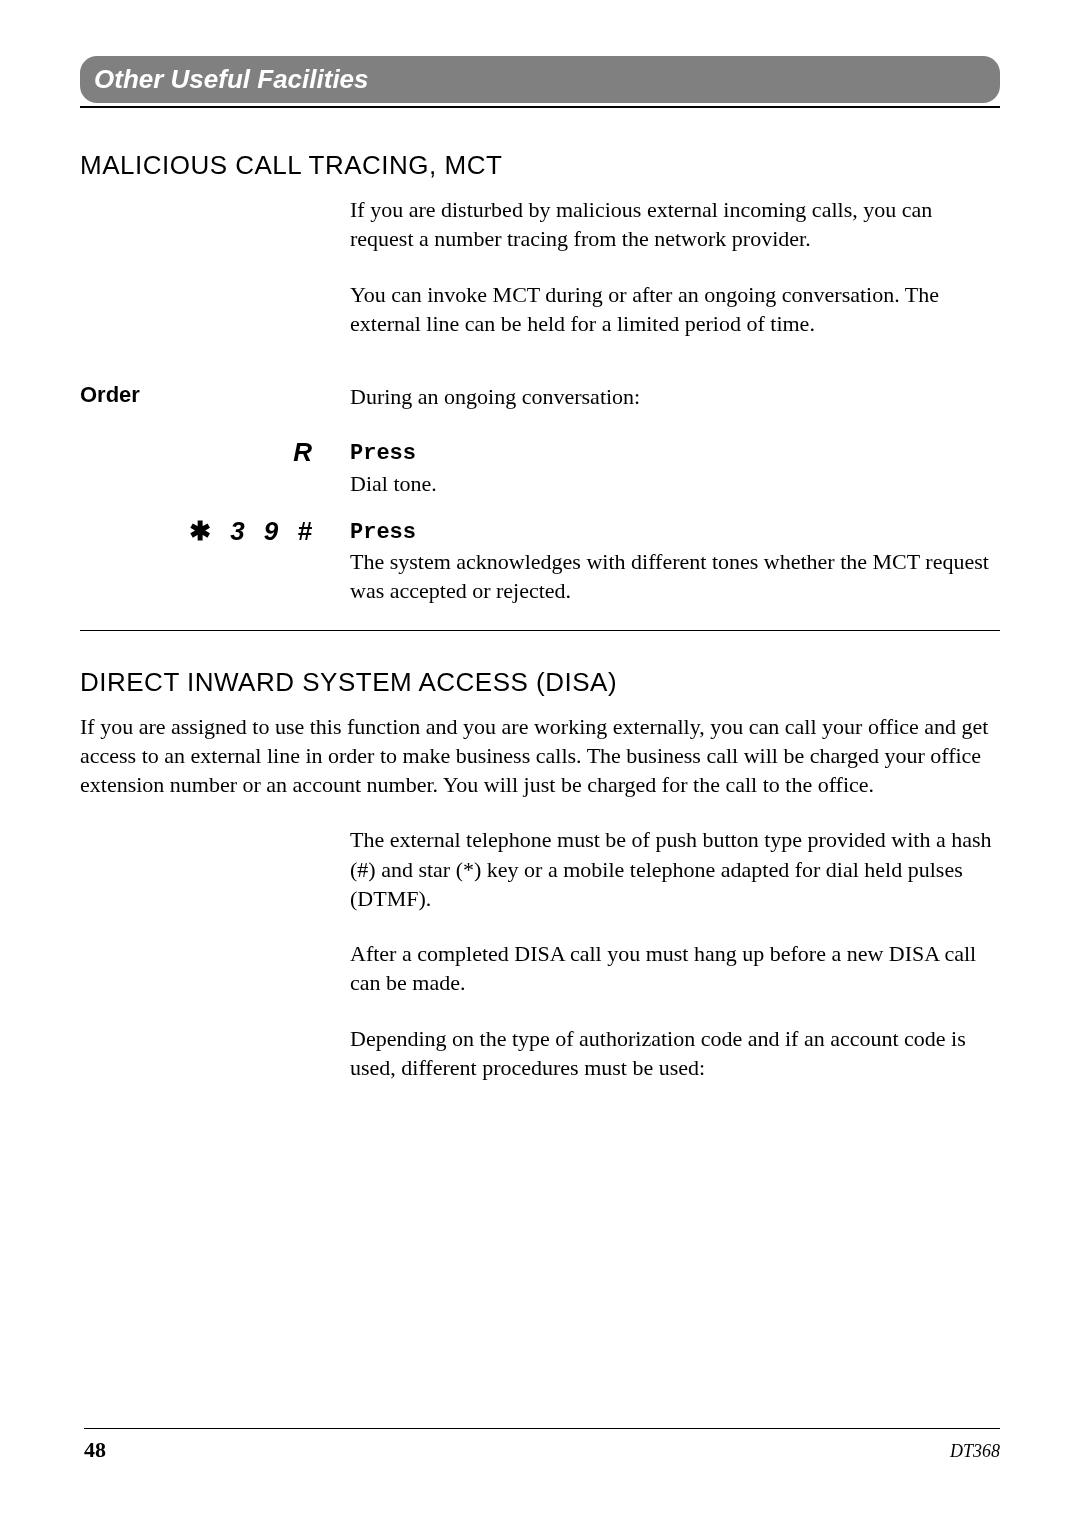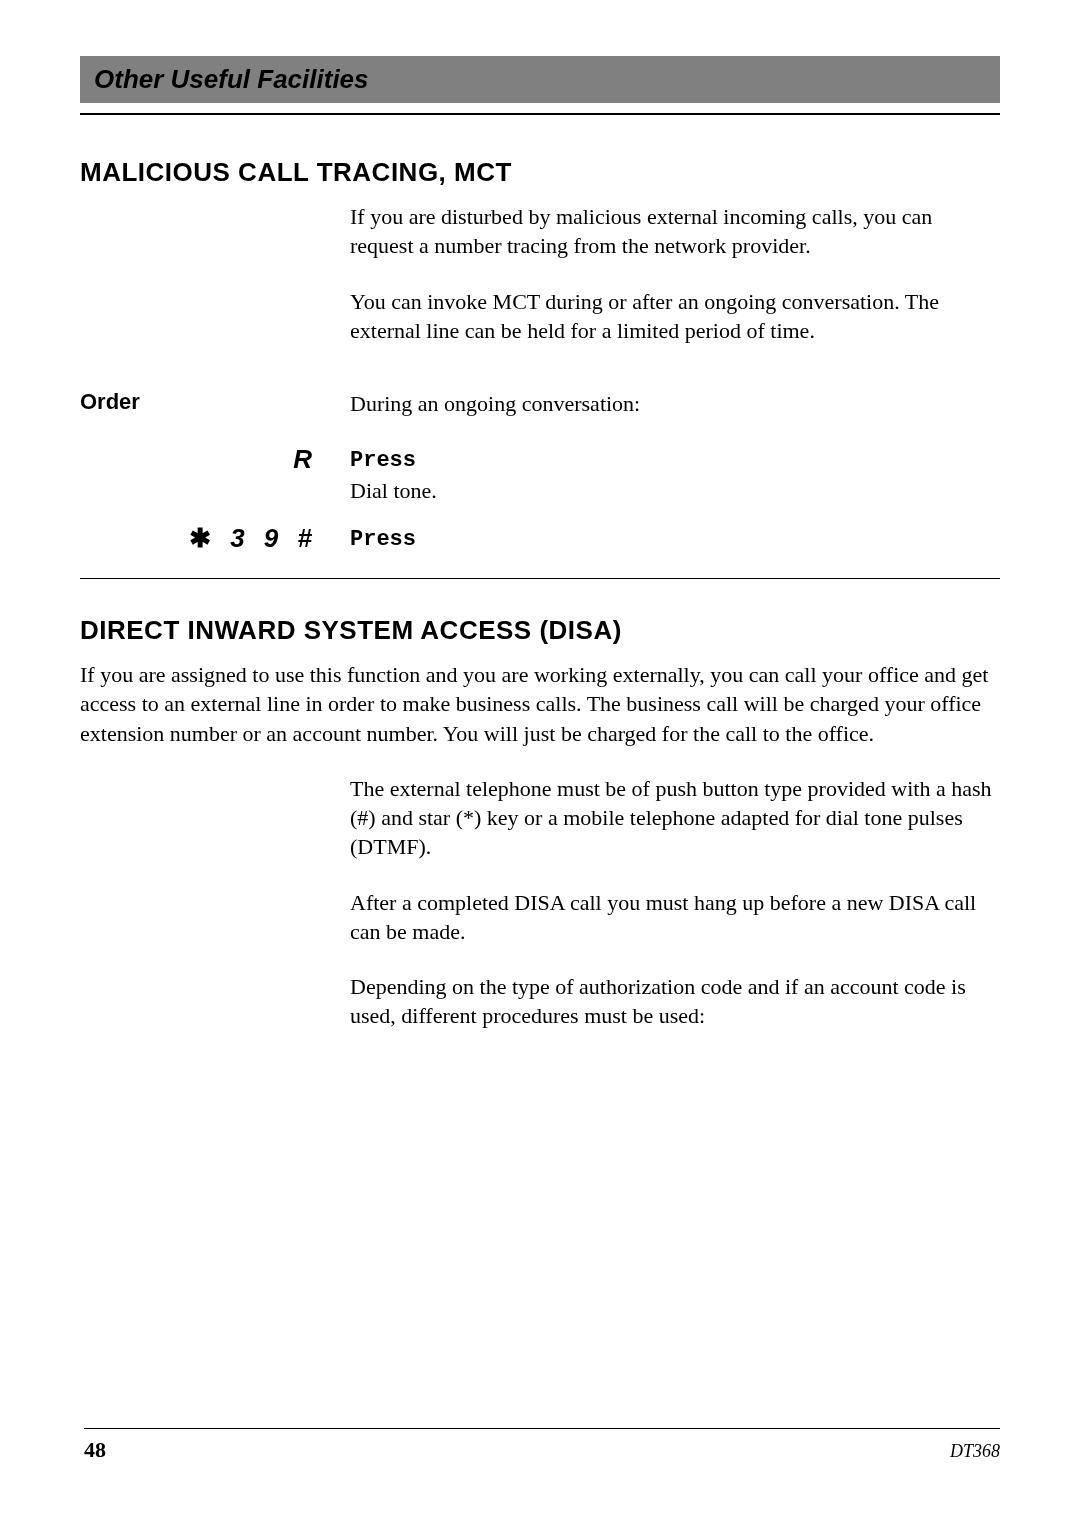--- a/index.html
+++ b/index.html
@@ -11,35 +11,36 @@
       width: 1080px;
       height: 1533px;
       background: #ffffff;
       font-family: Georgia, 'Times New Roman', serif;
       color: #000000;
       position: relative;
       padding: 56px 80px 40px 80px;
     }
     .header-bar {
       background: #808080;
-      color: #000000;
+      color: #ffffff;
       font-family: Arial, Helvetica, sans-serif;
       font-weight: bold;
       font-size: 26px;
       font-style: italic;
       padding: 8px 14px;
-      margin-bottom: 10px;
+      margin-bottom: 3px;
+      border-radius: 17px;
     }
     .header-underline {
       border-bottom: 2px solid #000000;
       margin-bottom: 42px;
     }
     .section-title {
       font-family: Arial, Helvetica, sans-serif;
-      font-weight: bold;
+      font-weight: normal;
       font-size: 26px;
       margin-bottom: 14px;
       letter-spacing: 0.5px;
     }
     .two-col {
       display: flex;
       align-items: flex-start;
     }
     .left-col {
       width: 270px;
@@ -153,34 +154,35 @@
     <span>Dial tone.</span>
   </div>
 </div>
 
 <div class="two-col step-block">
   <div class="left-col key-label">
     <span class="star">✱</span><span> 3 9 #</span>
   </div>
   <div class="right-col">
     <span class="action-bold">Press</span><br>
+    <span>The system acknowledges with different tones whether the MCT request was accepted or rejected.</span>
   </div>
 </div>
 
 <div class="section-divider"></div>
 
 <div class="section-title">DIRECT INWARD SYSTEM ACCESS (DISA)</div>
 
 <div class="two-col para-block">
   <div class="right-col">If you are assigned to use this function and you are working externally, you can call your office and get access to an external line in order to make business calls. The business call will be charged your office extension number or an account number. You will just be charged for the call to the office.</div>
 </div>
 
 <div class="two-col para-block">
   <div class="left-col"></div>
-  <div class="right-col">The external telephone must be of push button type provided with a hash (#) and star (*) key or a mobile telephone adapted for dial tone pulses (DTMF).</div>
+  <div class="right-col">The external telephone must be of push button type provided with a hash (#) and star (*) key or a mobile telephone adapted for dial held pulses (DTMF).</div>
 </div>
 
 <div class="two-col para-block">
   <div class="left-col"></div>
   <div class="right-col">After a completed DISA call you must hang up before a new DISA call can be made.</div>
 </div>
 
 <div class="two-col para-block">
   <div class="left-col"></div>
   <div class="right-col">Depending on the type of authorization code and if an account code is used, different procedures must be used:</div>

